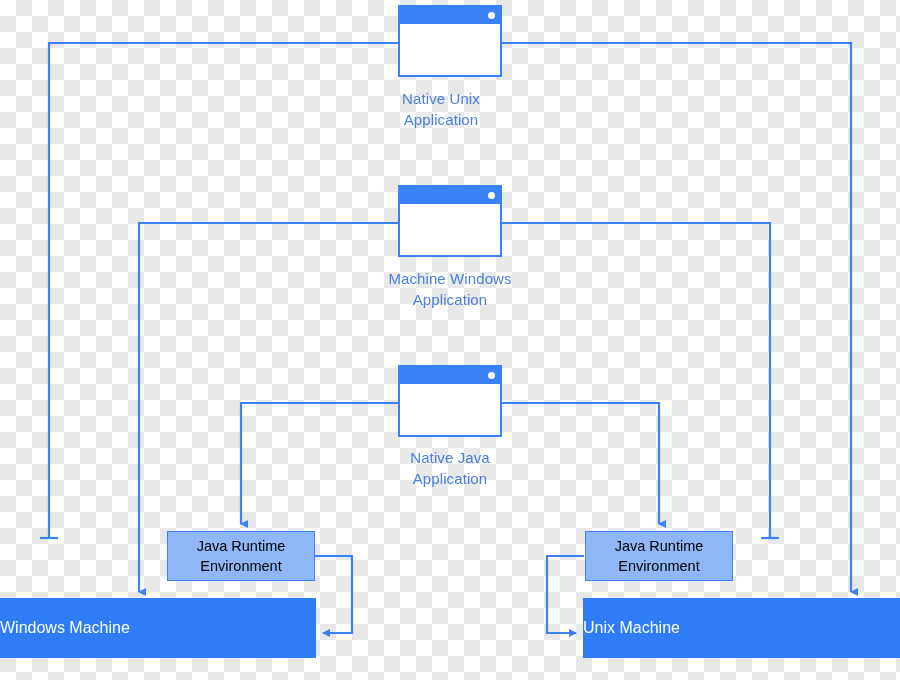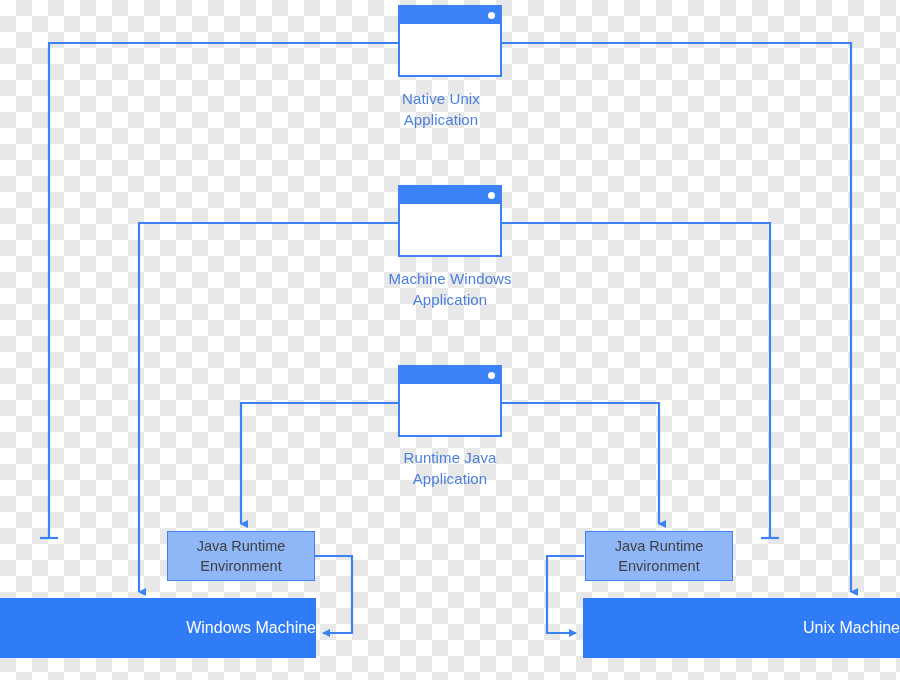--- a/index.html
+++ b/index.html
@@ -75,32 +75,32 @@
   .jre-box {
     position: absolute;
     width: 148px;
     height: 50px;
     background: #8fb7f7;
     border: 1px solid #3b82f6;
     box-sizing: border-box;
     display: flex;
     align-items: center;
     justify-content: center;
-    color: #404040;
+    color: #000000;
     font-size: 14.5px;
     line-height: 20px;
     text-align: center;
   }
   .machine-box {
     position: absolute;
     height: 60px;
     background: #2f7cf6;
     display: flex;
     align-items: center;
-    justify-content: flex-end;
+    justify-content: flex-start;
     color: #ffffff;
     font-size: 16px;
   }
   .machine-box.windows { left: 0px; top: 598px; width: 316px; }
   .machine-box.unix { left: 583px; top: 598px; width: 317px; }
 </style>
 </head>
 <body>
 
 <div id="canvas">
@@ -160,21 +160,21 @@
     <div>Machine Windows</div>
     <div>Application</div>
   </div>
 
   <div class="app-window" style="left:398px; top:365px;">
     <div class="titlebar">
       <div class="dot"></div>
     </div>
   </div>
   <div class="app-label" style="left:340px; top:447px;">
-    <div>Runtime Java</div>
+    <div>Native Java</div>
     <div>Application</div>
   </div>
 
   <div class="jre-box" style="left:167px; top:531px;">
     <div>
       <div>Java Runtime</div>
       <div>Environment</div>
     </div>
   </div>
 

